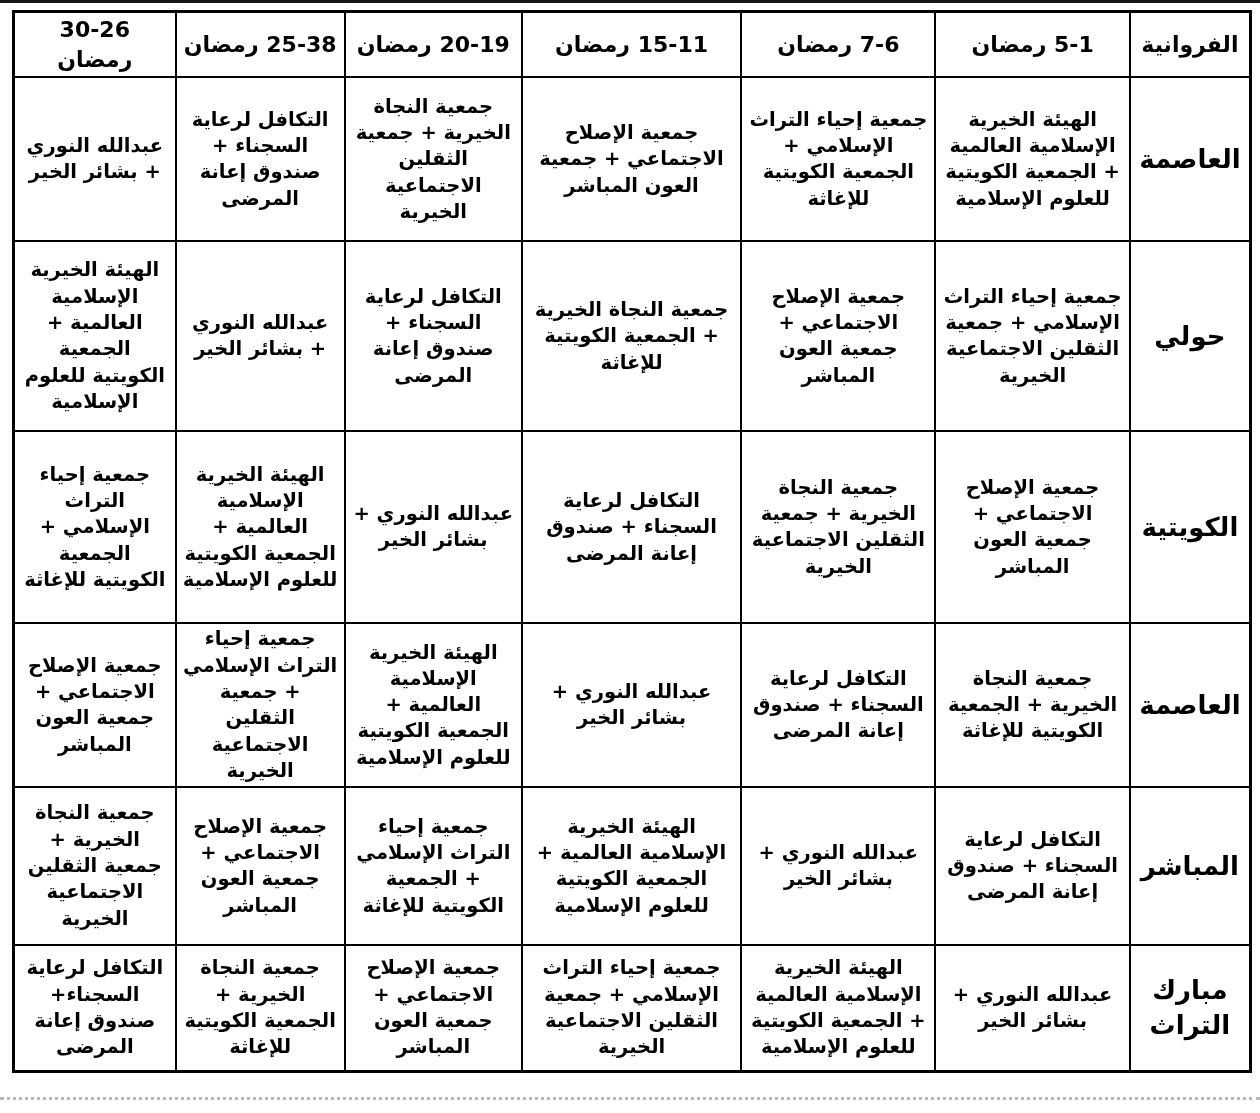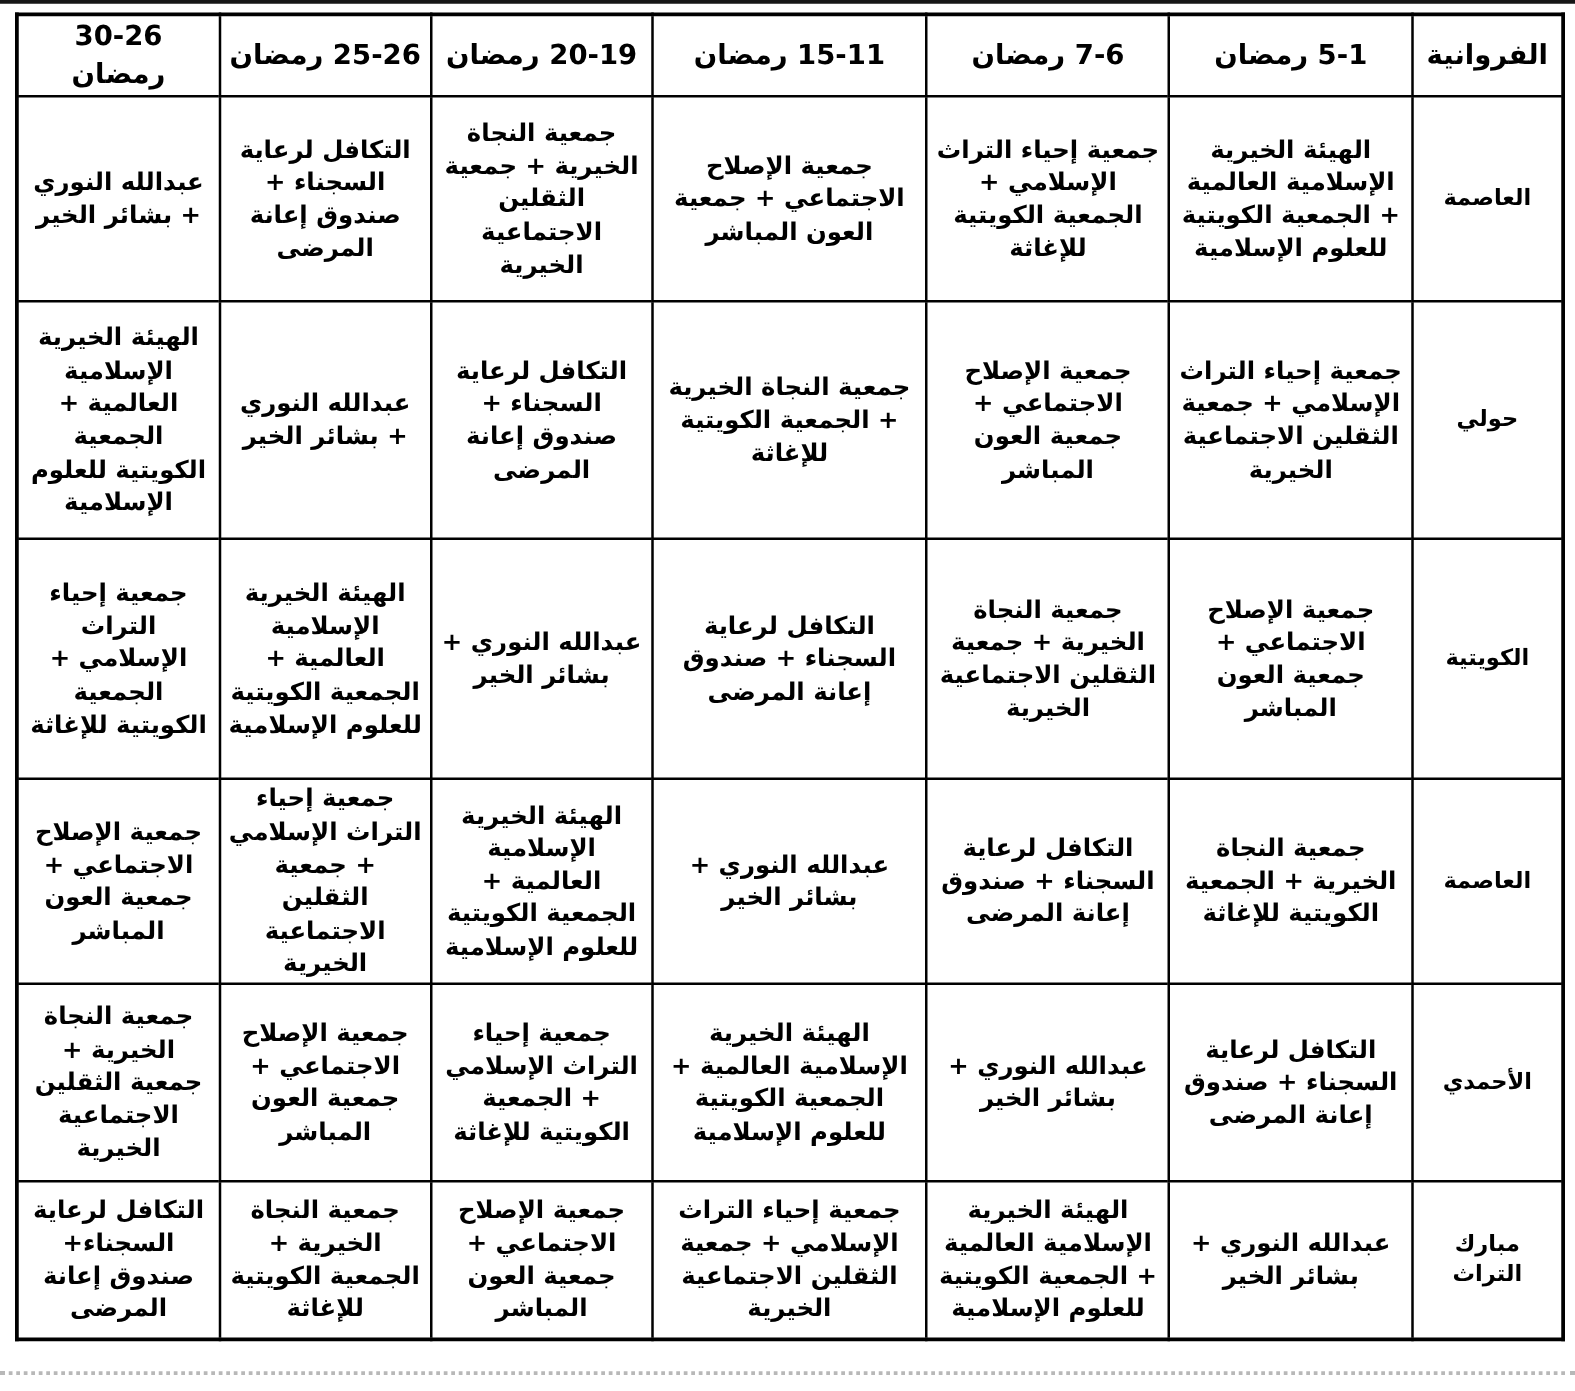--- a/index.html
+++ b/index.html
@@ -42,21 +42,21 @@
     padding: 2px 6px;
     font-weight: bold;
     line-height: 1.35;
     word-wrap: break-word;
   }
   th.col-header {
     font-size: 22px;
     height: 56px;
   }
   td.gov-cell {
-    font-size: 18px;
+    font-size: 26px;
   }
   td.org-cell {
     font-size: 19.5px;
   }
   tr.r1 { height: 164px; }
   tr.r2 { height: 190px; }
   tr.r3 { height: 192px; }
   tr.r4 { height: 161px; }
   tr.r5 { height: 158px; }
   tr.r6 { height: 126px; }
@@ -84,21 +84,21 @@
       <col style="width:168px">
       <col style="width:161px">
     </colgroup>
     <tbody>
       <tr>
         <th class="col-header">الفروانية</th>
         <th class="col-header">5-1 رمضان</th>
         <th class="col-header">7-6 رمضان</th>
         <th class="col-header">15-11 رمضان</th>
         <th class="col-header">20-19 رمضان</th>
-        <th class="col-header">25-26 رمضان</th>
+        <th class="col-header">25-38 رمضان</th>
         <th class="col-header">30-26 رمضان</th>
       </tr>
 
       <tr class="r1">
         <td class="gov-cell">العاصمة</td>
         <td class="org-cell">الهيئة الخيرية الإسلامية العالمية + الجمعية الكويتية للعلوم الإسلامية</td>
         <td class="org-cell">جمعية إحياء التراث الإسلامي + الجمعية الكويتية للإغاثة</td>
         <td class="org-cell">جمعية الإصلاح الاجتماعي + جمعية العون المباشر</td>
         <td class="org-cell">جمعية النجاة الخيرية + جمعية الثقلين الاجتماعية الخيرية</td>
         <td class="org-cell">التكافل لرعاية السجناء + صندوق إعانة المرضى</td>
@@ -129,21 +129,21 @@
         <td class="gov-cell">العاصمة</td>
         <td class="org-cell">جمعية النجاة الخيرية + الجمعية الكويتية للإغاثة</td>
         <td class="org-cell">التكافل لرعاية السجناء + صندوق إعانة المرضى</td>
         <td class="org-cell">عبدالله النوري + بشائر الخير</td>
         <td class="org-cell">الهيئة الخيرية الإسلامية العالمية + الجمعية الكويتية للعلوم الإسلامية</td>
         <td class="org-cell">جمعية إحياء التراث الإسلامي + جمعية الثقلين الاجتماعية الخيرية</td>
         <td class="org-cell">جمعية الإصلاح الاجتماعي + جمعية العون المباشر</td>
       </tr>
 
       <tr class="r5">
-        <td class="gov-cell">الأحمدي</td>
+        <td class="gov-cell">المباشر</td>
         <td class="org-cell">التكافل لرعاية السجناء + صندوق إعانة المرضى</td>
         <td class="org-cell">عبدالله النوري + بشائر الخير</td>
         <td class="org-cell">الهيئة الخيرية الإسلامية العالمية + الجمعية الكويتية للعلوم الإسلامية</td>
         <td class="org-cell">جمعية إحياء التراث الإسلامي + الجمعية الكويتية للإغاثة</td>
         <td class="org-cell">جمعية الإصلاح الاجتماعي + جمعية العون المباشر</td>
         <td class="org-cell">جمعية النجاة الخيرية + جمعية الثقلين الاجتماعية الخيرية</td>
       </tr>
 
       <tr class="r6">
         <td class="gov-cell">مبارك التراث</td>

